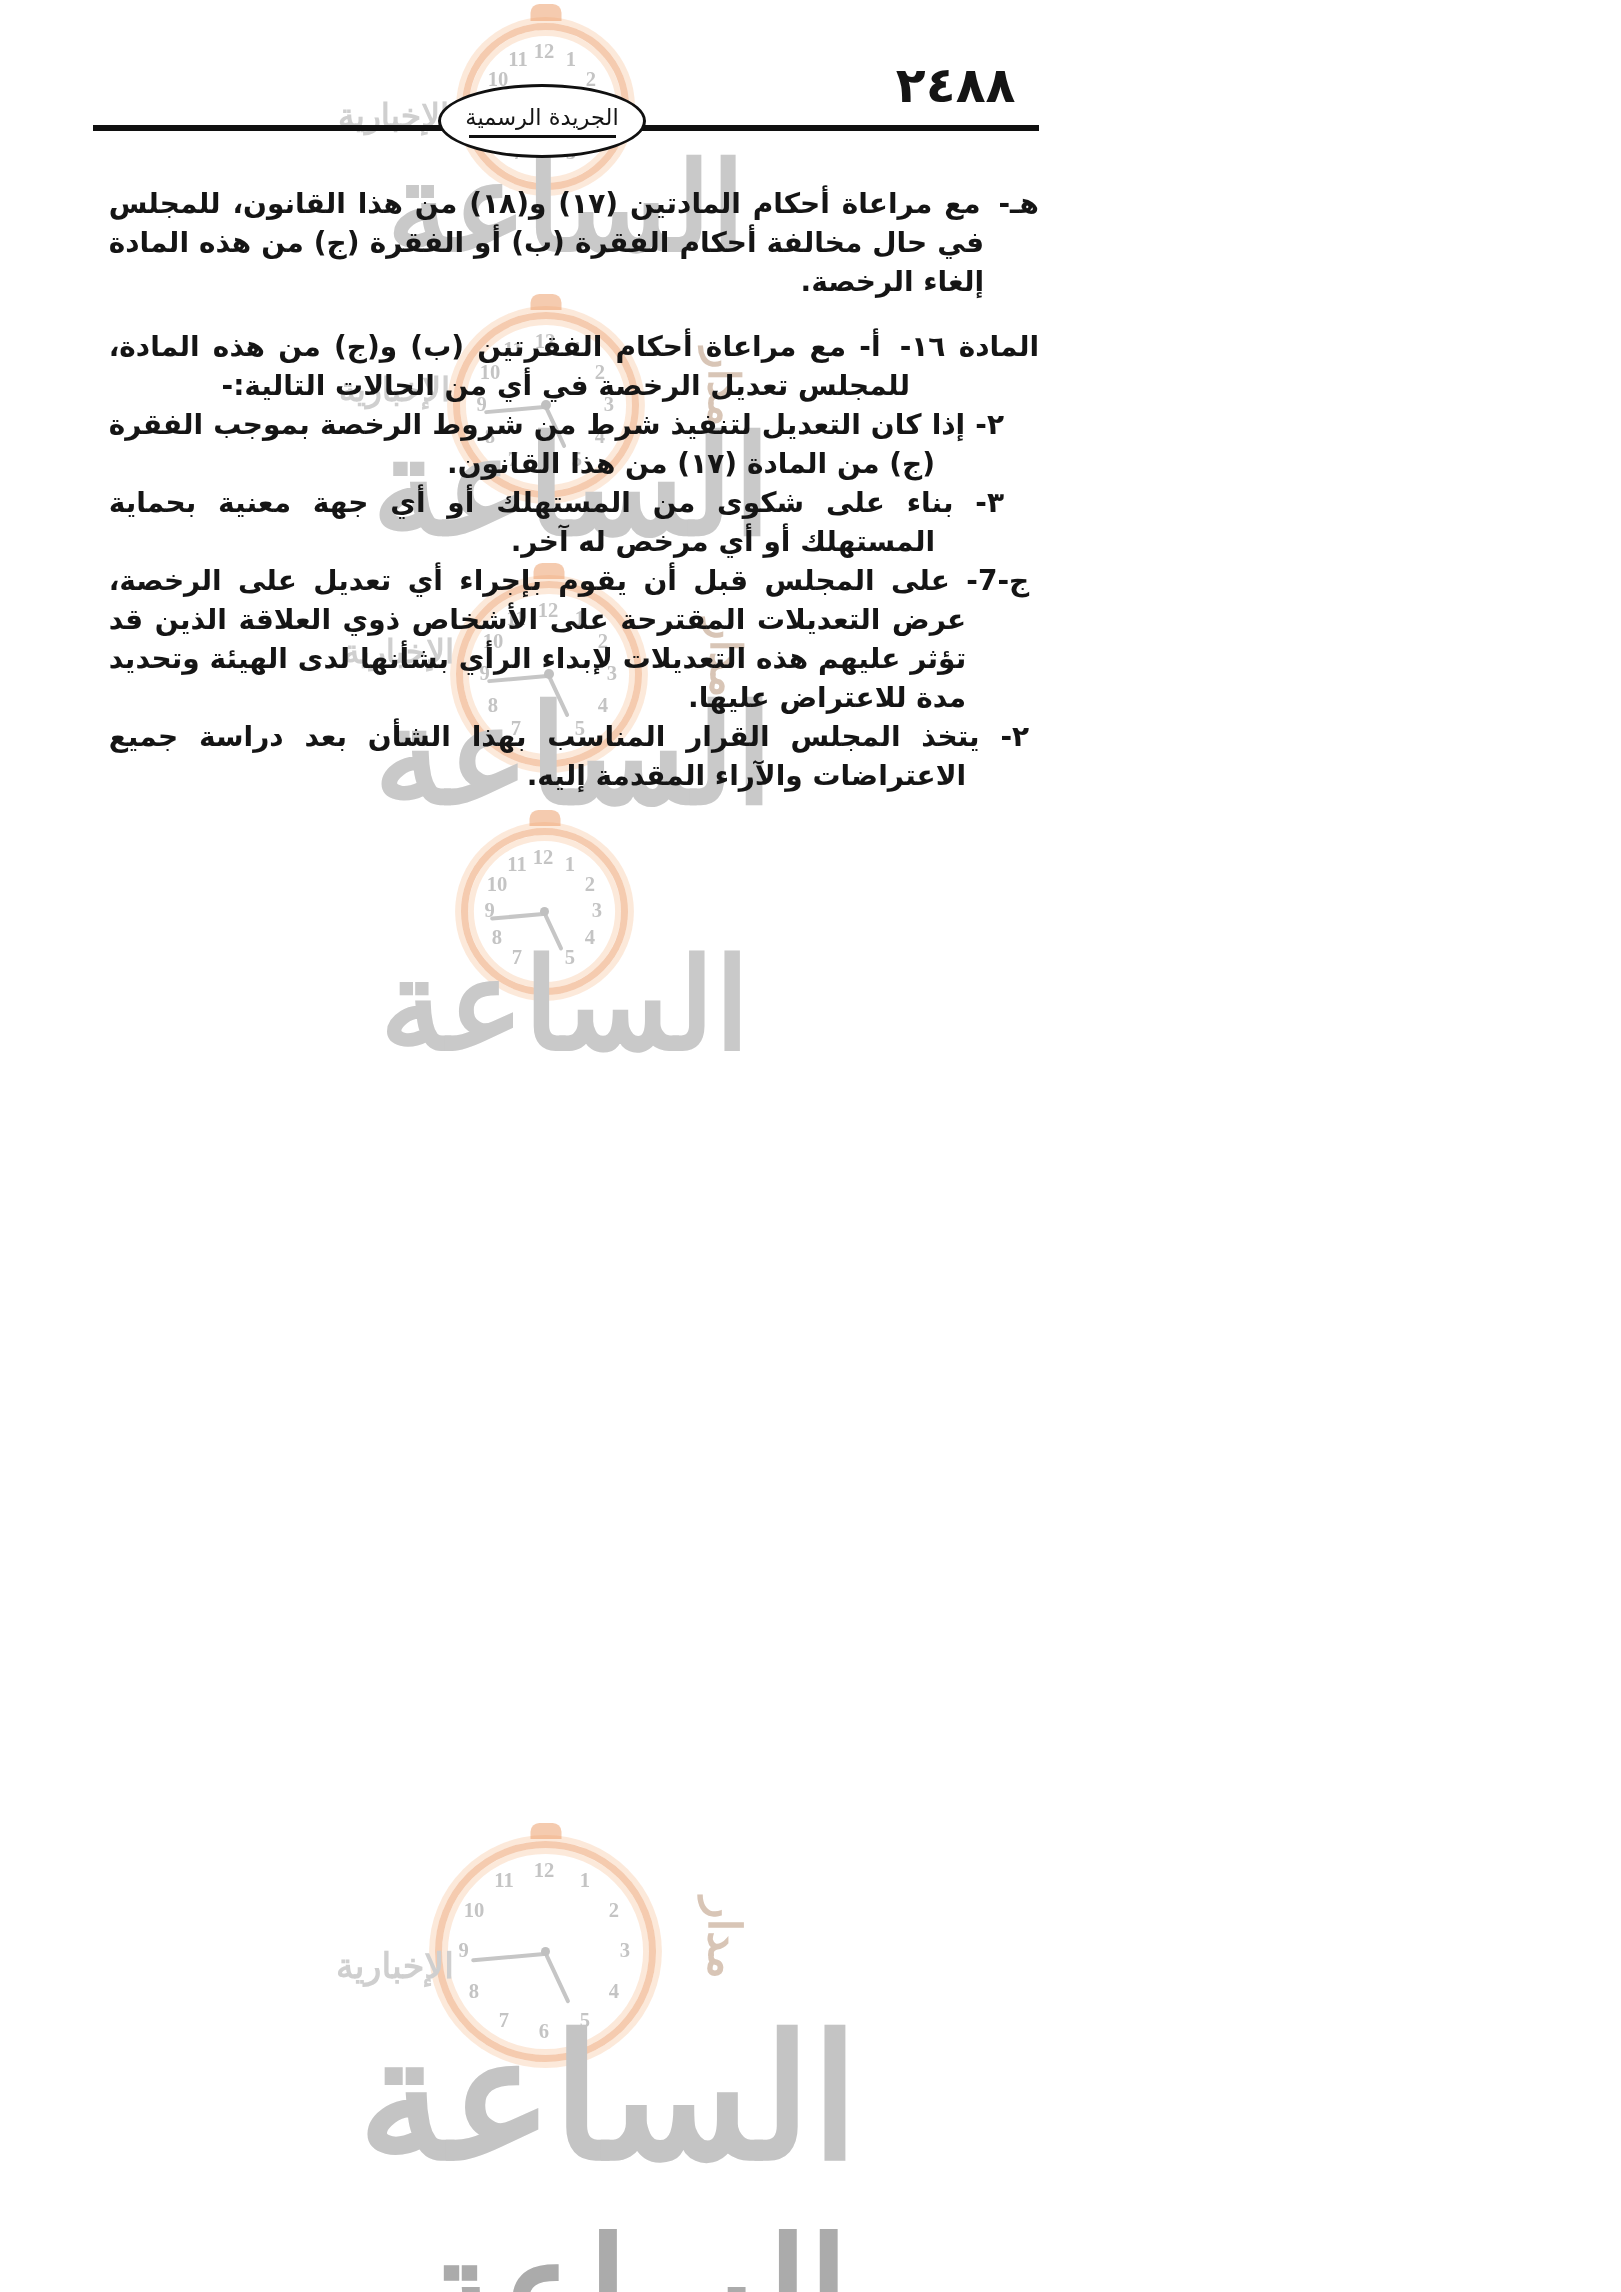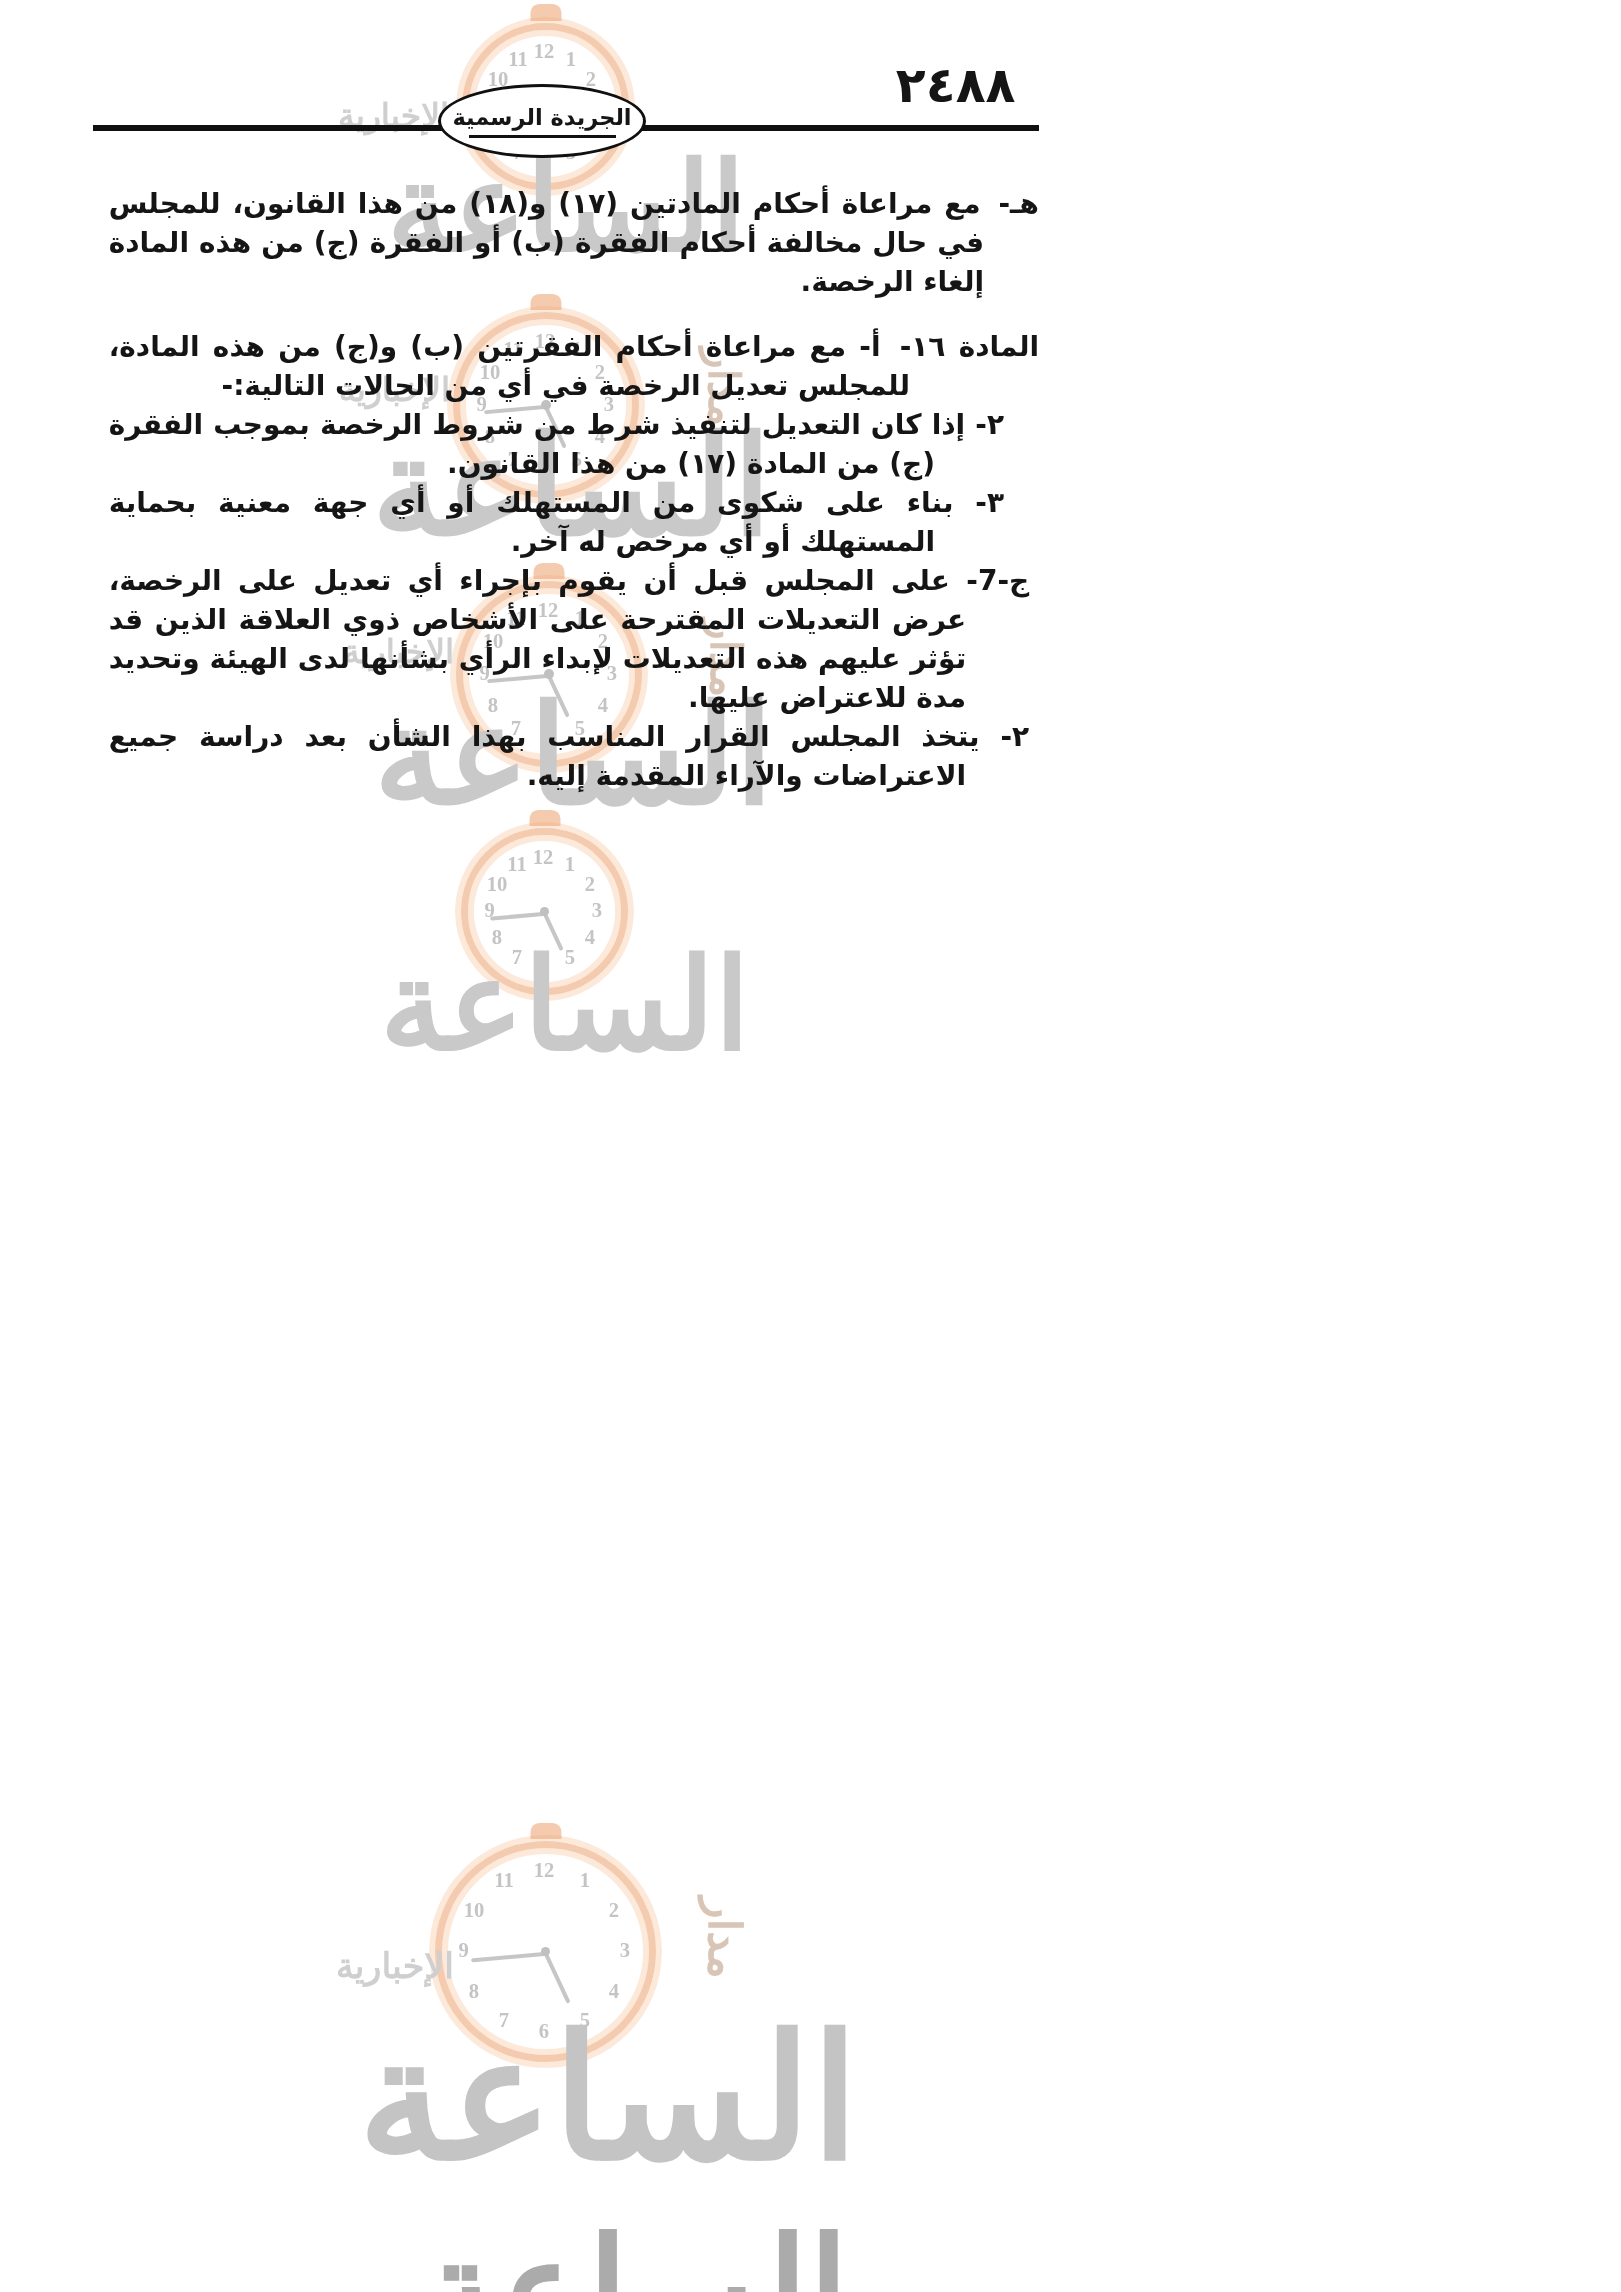--- a/index.html
+++ b/index.html
@@ -58,21 +58,21 @@
   }
   .header-rule {
     position: absolute; top: 125px; left: 0; right: 0; height: 5.9px; background: #101010;
   }
   .gazette-badge {
     position: absolute; top: 84px; left: 345px; width: 208px; height: 74px;
     background: #ffffff; border: 3.9px solid #101010; border-radius: 50%;
     z-index: 3; display: flex; flex-direction: column; align-items: center;
     justify-content: center; gap: 4.9px;
   }
-  .badge-text { font-size: 22.5px; font-weight: bold; }
+  .badge-text { font-size: 22.5px; font-weight: normal; }
   .badge-line { width: 147px; height: 2.9px; background: #101010; }
 
   .body {
     position: absolute; top: 184px; left: 15.7px; right: 0;
     font-size: 28px; line-height: 39px; font-weight: bold;
     text-align: justify;
   }
   .para { margin: 0; }
   .hang-sm      { padding-right: 55px;  text-indent: -55px; }
   .article-head { margin-top: 25.5px; padding-right: 129px; text-indent: -129px; }

